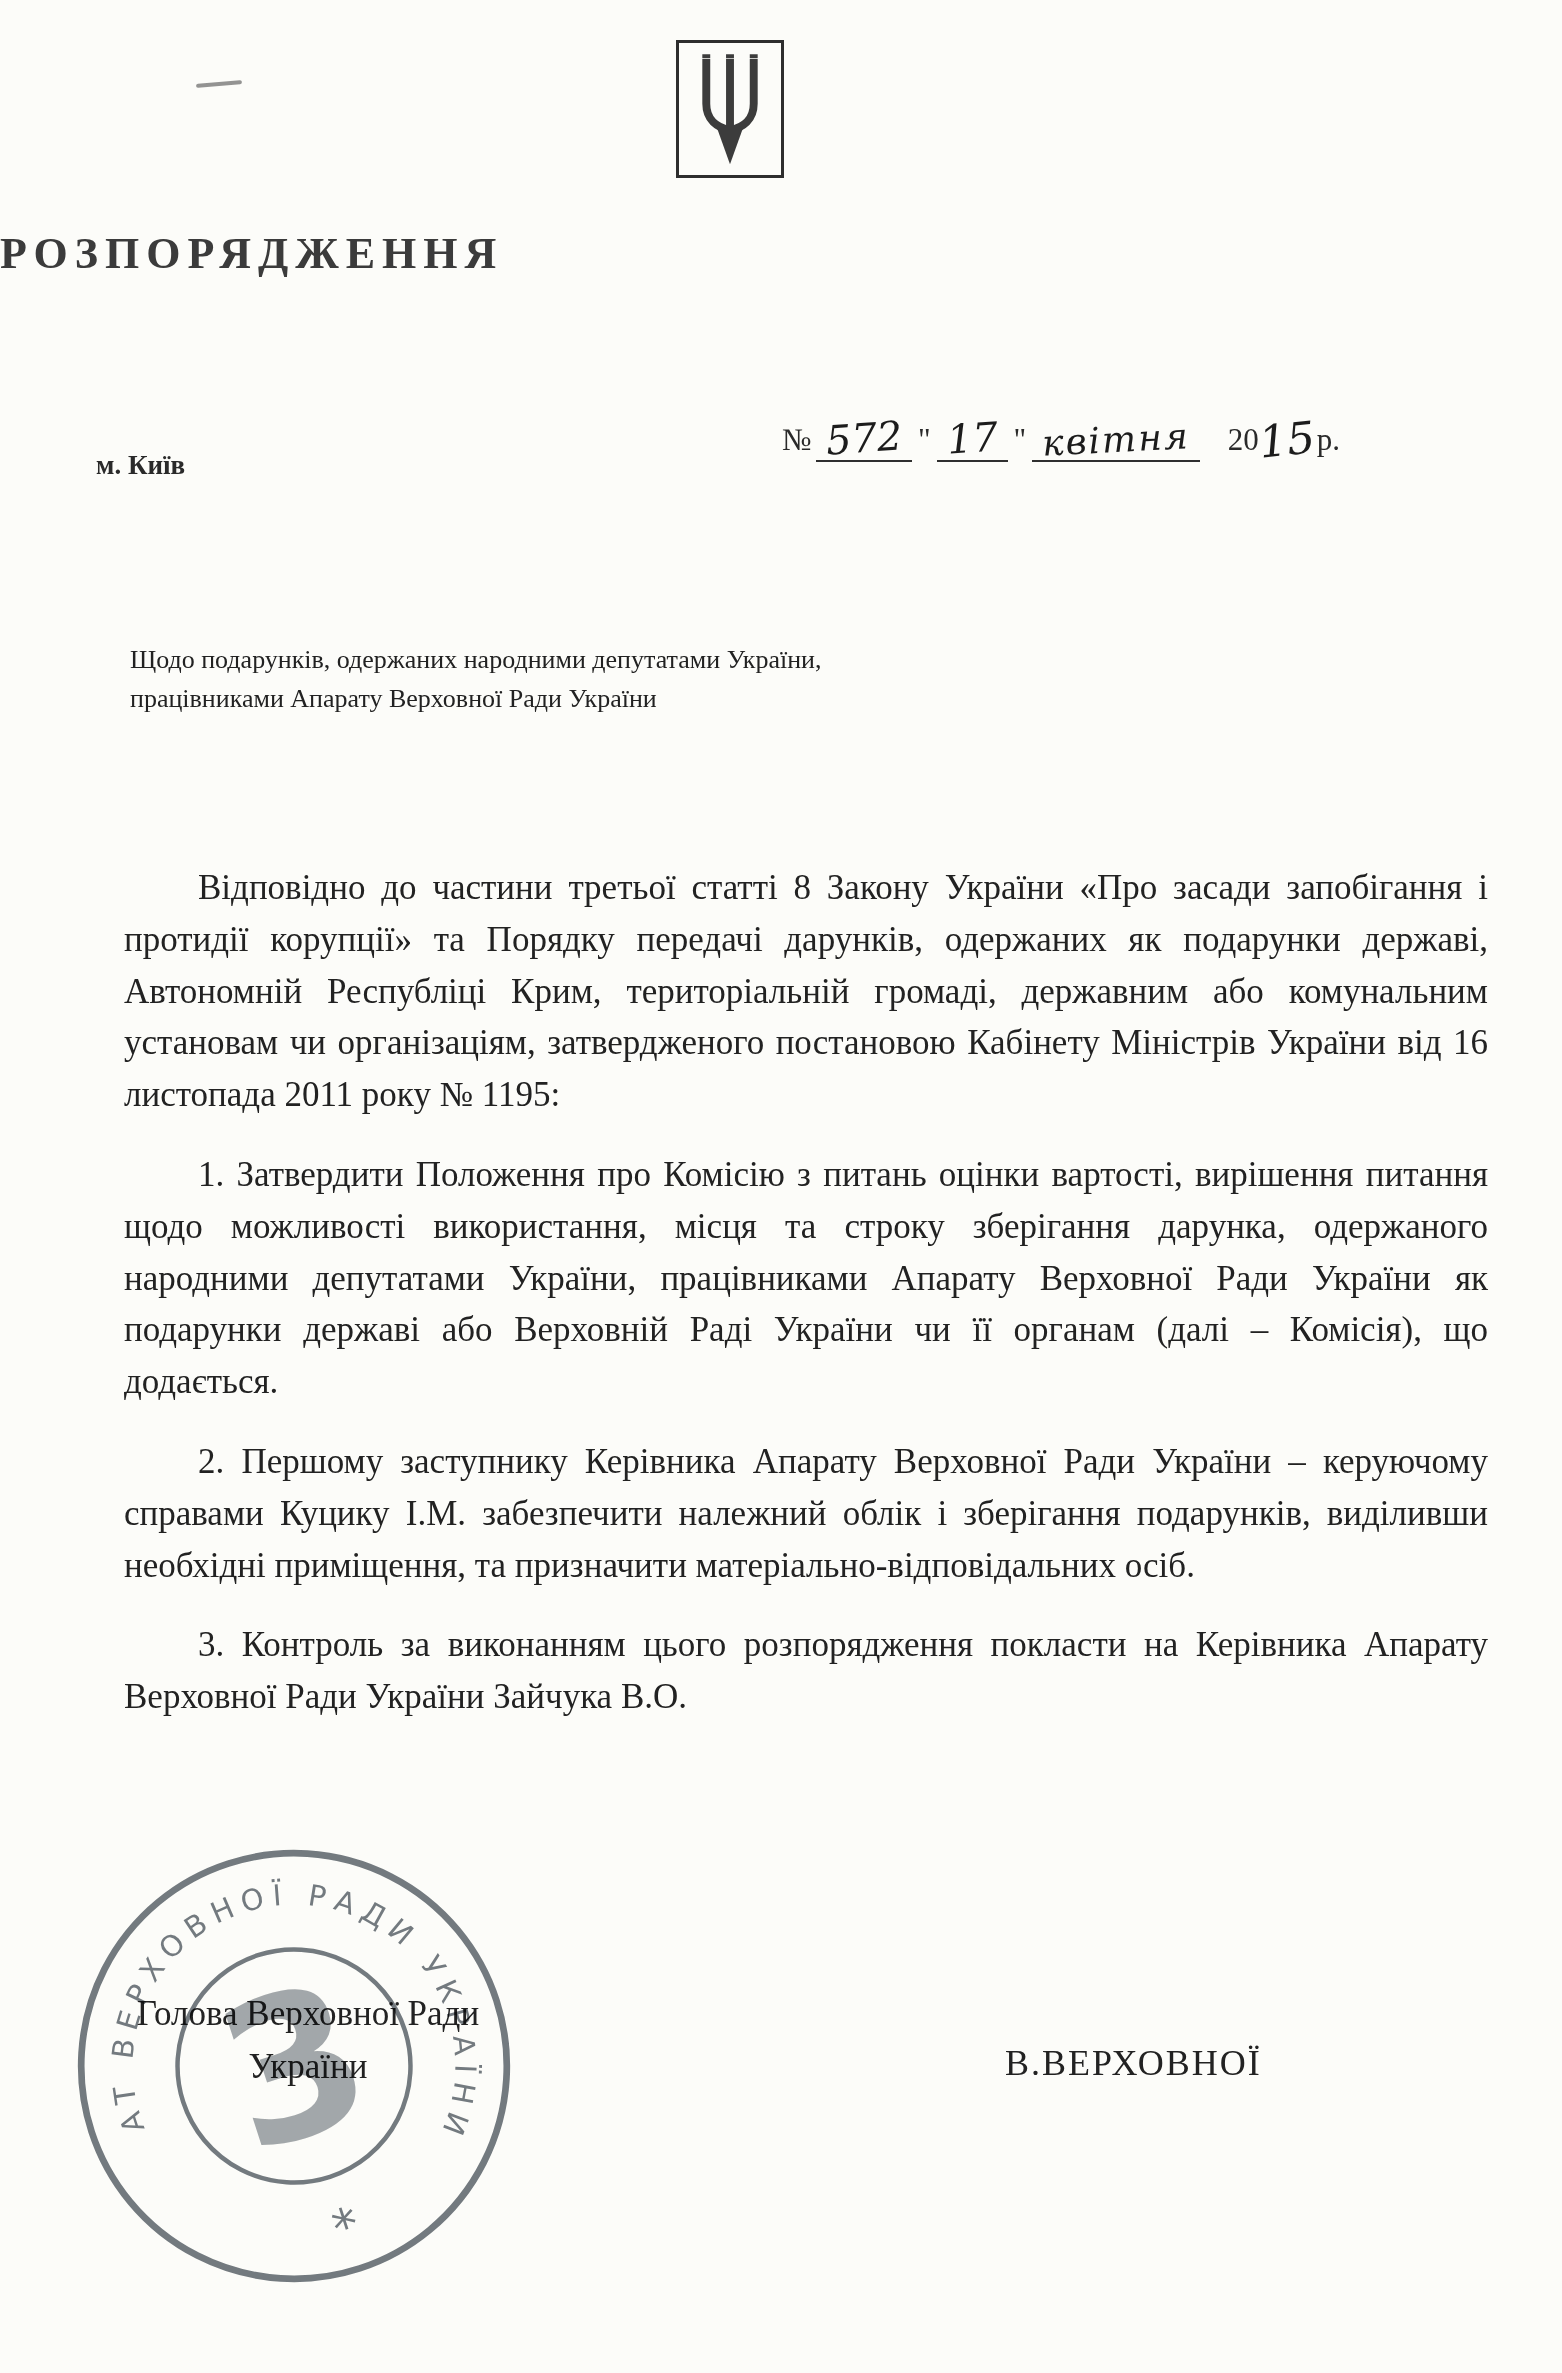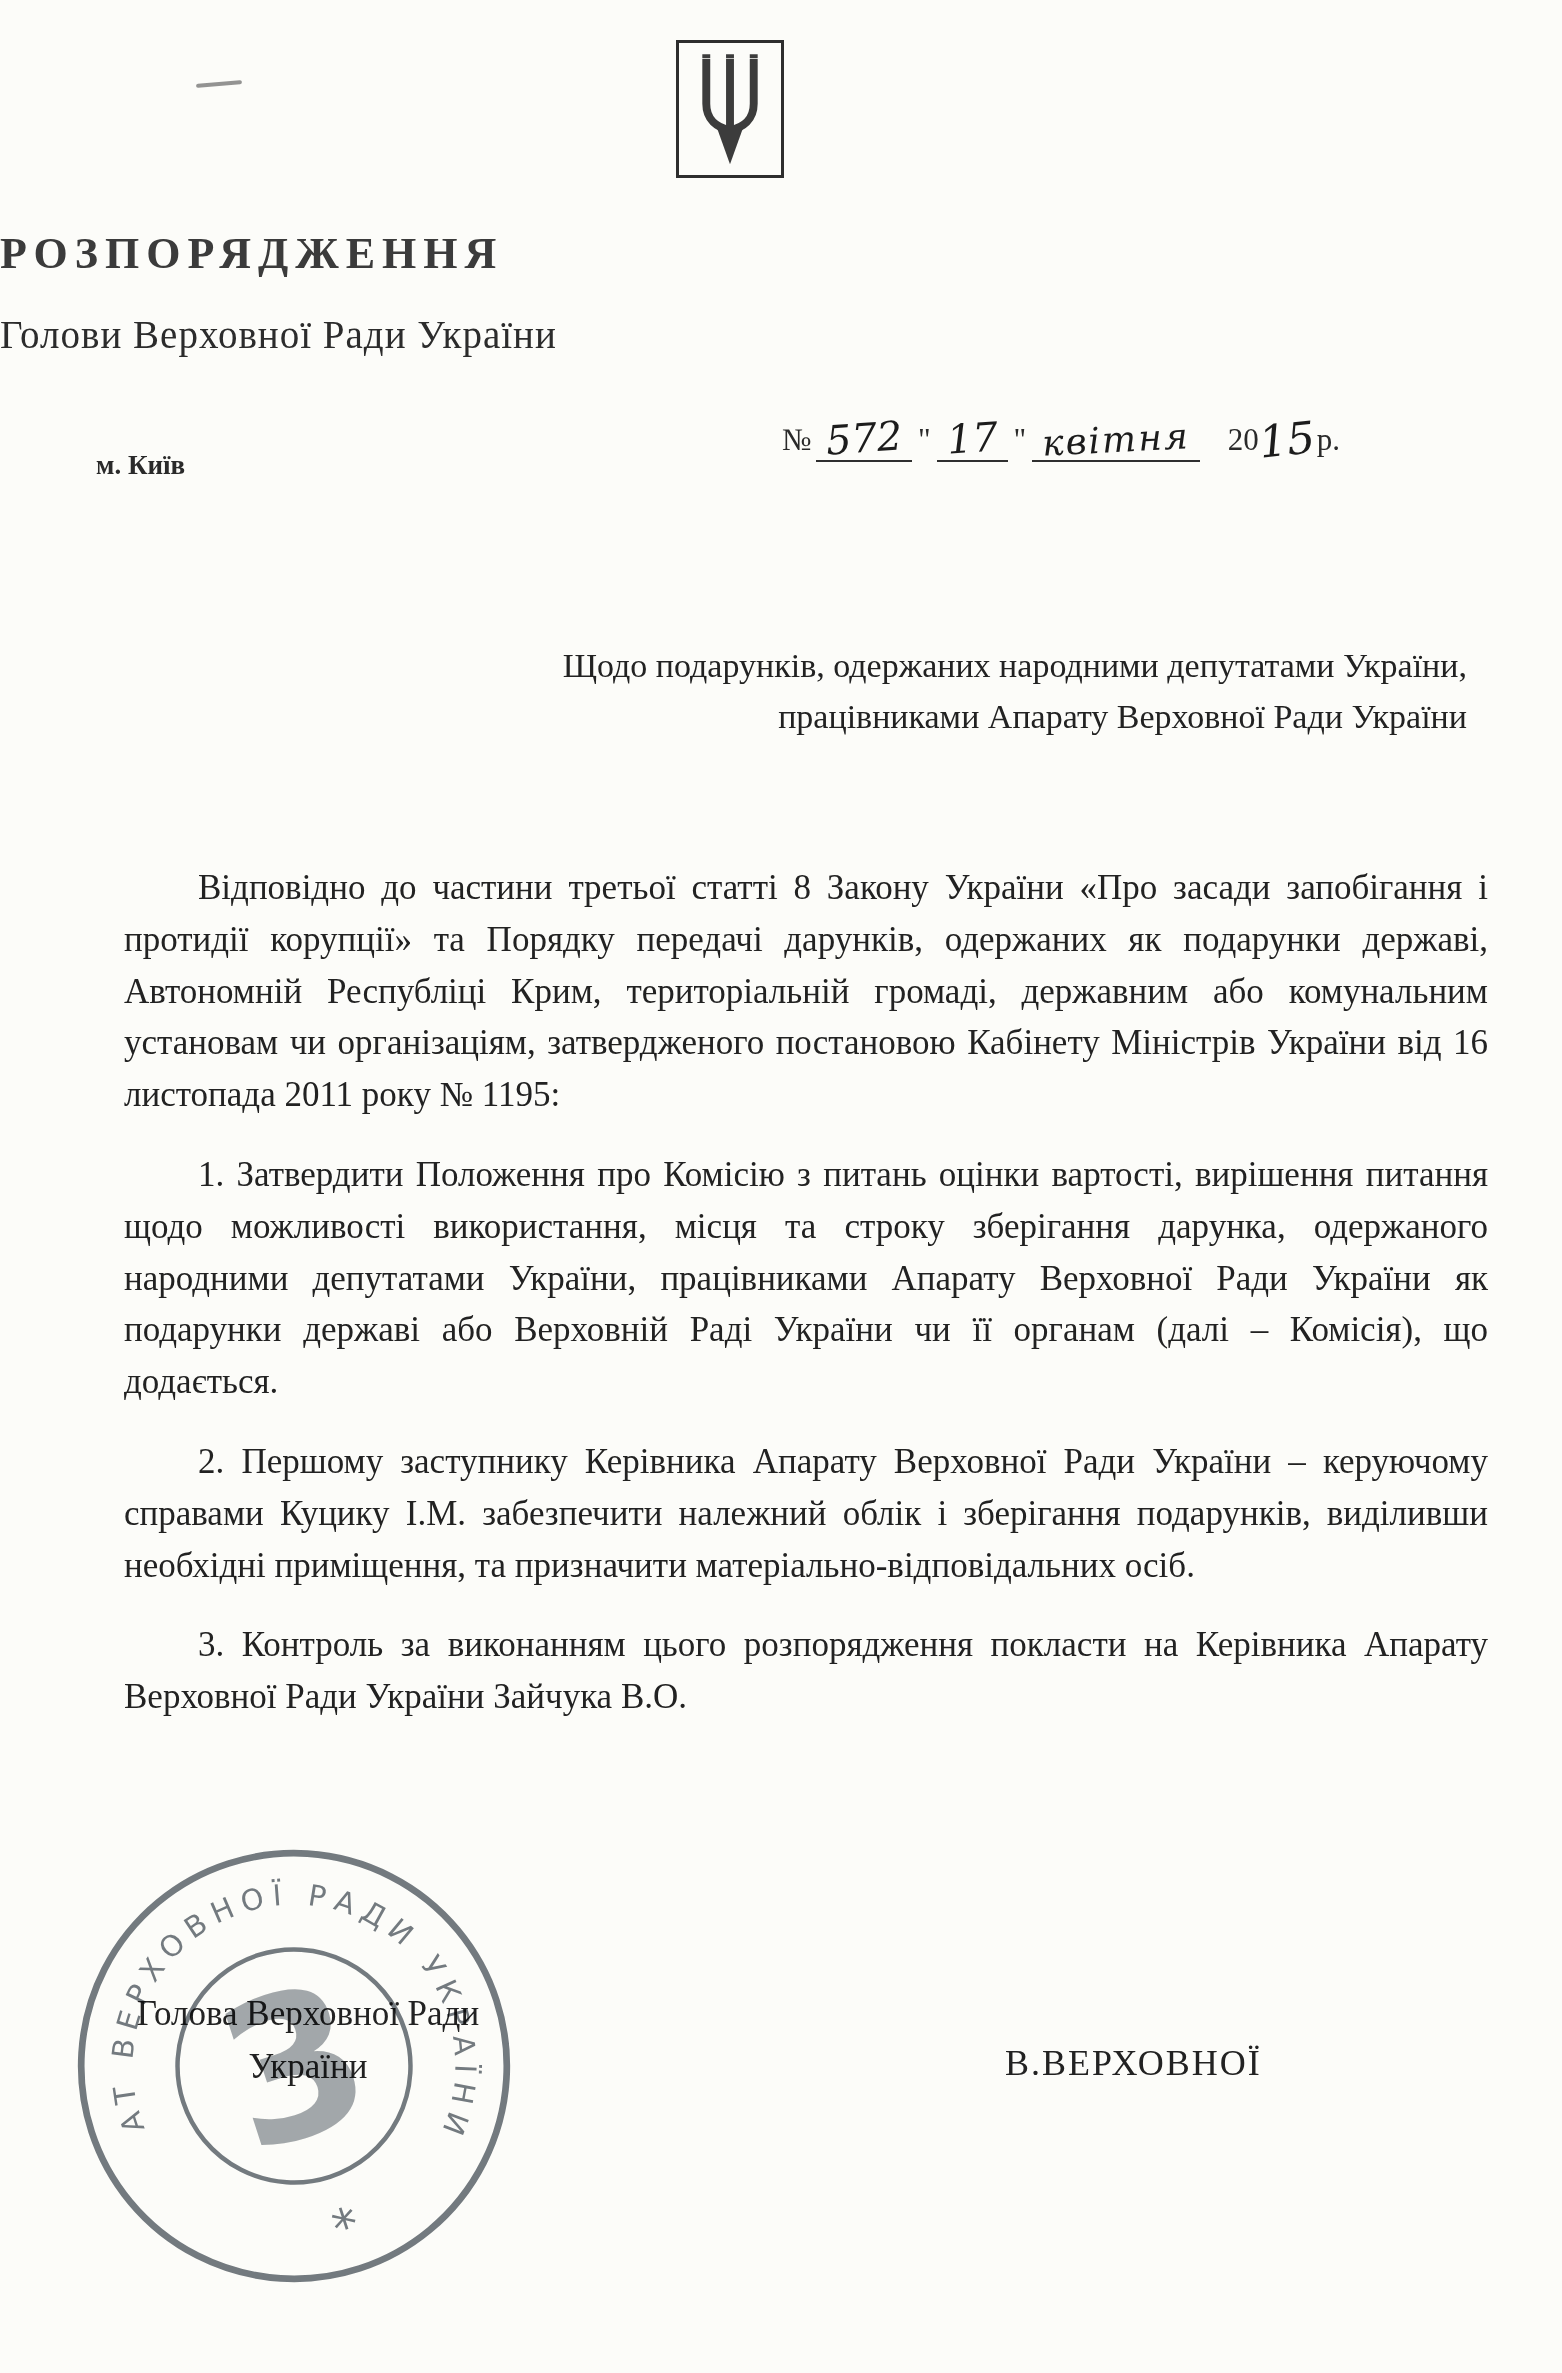--- a/index.html
+++ b/index.html
@@ -58,21 +58,21 @@
     transform:rotate(-4deg);
     line-height:1;
   }
   .hand-month { font-size:36px; letter-spacing:2px; transform:rotate(-3deg); }
   .quote-mark { padding:0 2px 4px 2px; }
   .printed-year { padding-bottom:4px; margin-left:24px; }
   .hand-year { font-size:44px; margin-left:-4px; transform:rotate(-6deg); }
   .year-suffix { padding-bottom:4px; margin-left:-2px; }
   .subject {
     position:absolute; top:640px; left:130px; right:95px;
-    text-align:right; font-size:34px; line-height:1.5; color:#222;
+    text-align:left; font-size:26px; line-height:1.5; color:#222;
   }
   .body-text {
     position:absolute; top:862px; left:100px; right:74px;
     font-size:35px; line-height:1.48; text-align:justify; color:#222;margin-left:24px;
   }
   .body-text p { text-indent:74px; margin-bottom:28px; }
   .sign-left {
     position:absolute; top:1988px; left:78px; width:460px;
     text-align:center; font-size:35px; line-height:1.5; color:#222;
     z-index:1;
@@ -110,21 +110,20 @@
       </g>
       <g fill="none" stroke="#3c3c3c" stroke-width="3">
         <path d="M9 4 h6 M45 4 h6 M27 4 h6"></path>
       </g>
       <path d="M30 86 L20 58 h20 z" fill="#3c3c3c"></path>
     </svg>
   </div>
 
   <div class="head-col doc-title" style="position:absolute;">РОЗПОРЯДЖЕННЯ</div>
 
-  <div class="head-col doc-subtitle" style="position:absolute;">Голови Верховної Ради України</div>
 
   <div class="place">м. Київ</div>
 
   <div class="number-line">
     <span class="no-label">№</span>
     <span class="blank"><span class="hand">572</span></span>
     <span class="quote-mark">"</span>
     <span class="blank"><span class="hand">17</span></span>
     <span class="quote-mark">"</span>
     <span class="blank"><span class="hand hand-month">квітня</span></span>

